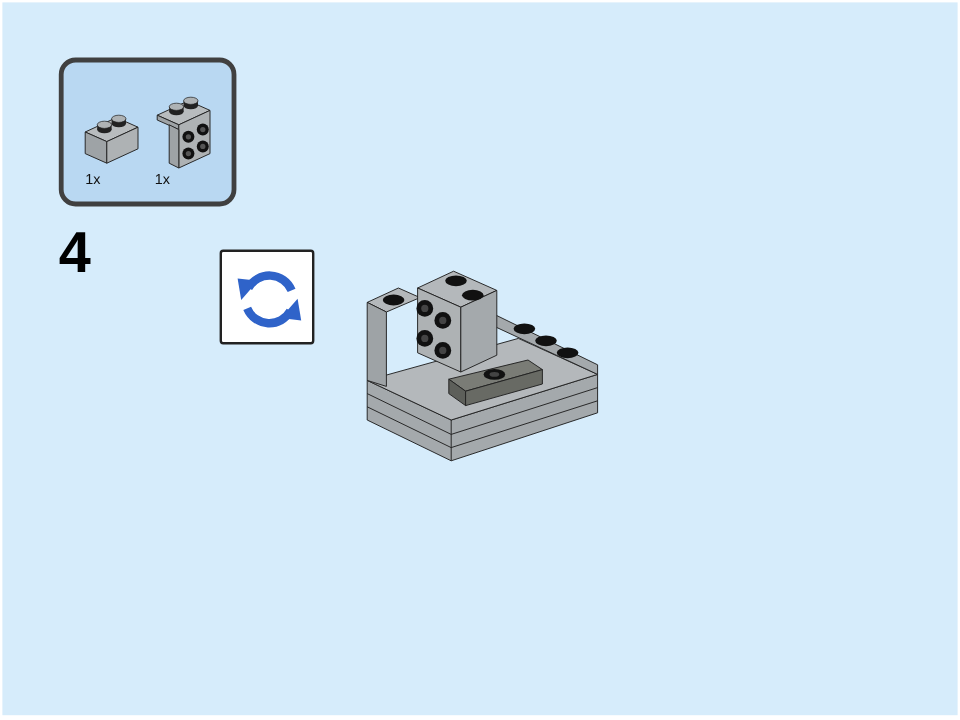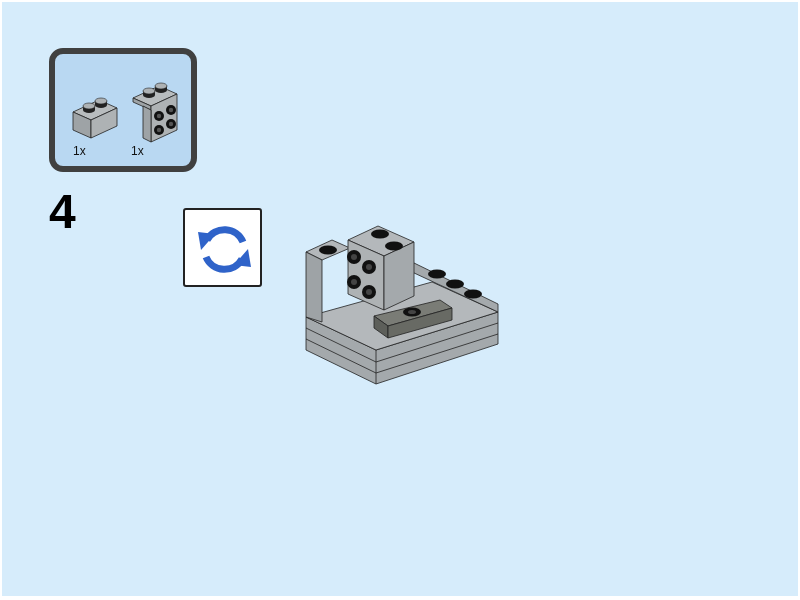--- a/index.html
+++ b/index.html
@@ -8,21 +8,21 @@
       background: #ffffff;
       font-family: "Liberation Sans", sans-serif;
       position: relative;
     }
     .page {
       position: absolute; left: 2px; top: 2px; width: 796px; height: 594px;
       background: #d6ecfb;
     }
     .parts-panel {
       position: absolute; left: 47px; top: 46px; width: 148px; height: 124px;
-      background: #b9d8f2; border: 6px solid #404040; border-radius: 14px;
+      background: #b9d8f2; border: 4px solid #404040; border-radius: 14px;
       box-sizing: border-box;
     }
     .parts-panel svg { position: absolute; left: 0; top: 0; }
     .qty {
       position: absolute; font-size: 12px; color: #111; top: 90px;
     }
     .step-number {
       position: absolute; left: 47px; top: 186px; font-size: 48px; font-weight: bold;
       color: #000; line-height: 1;
     }

